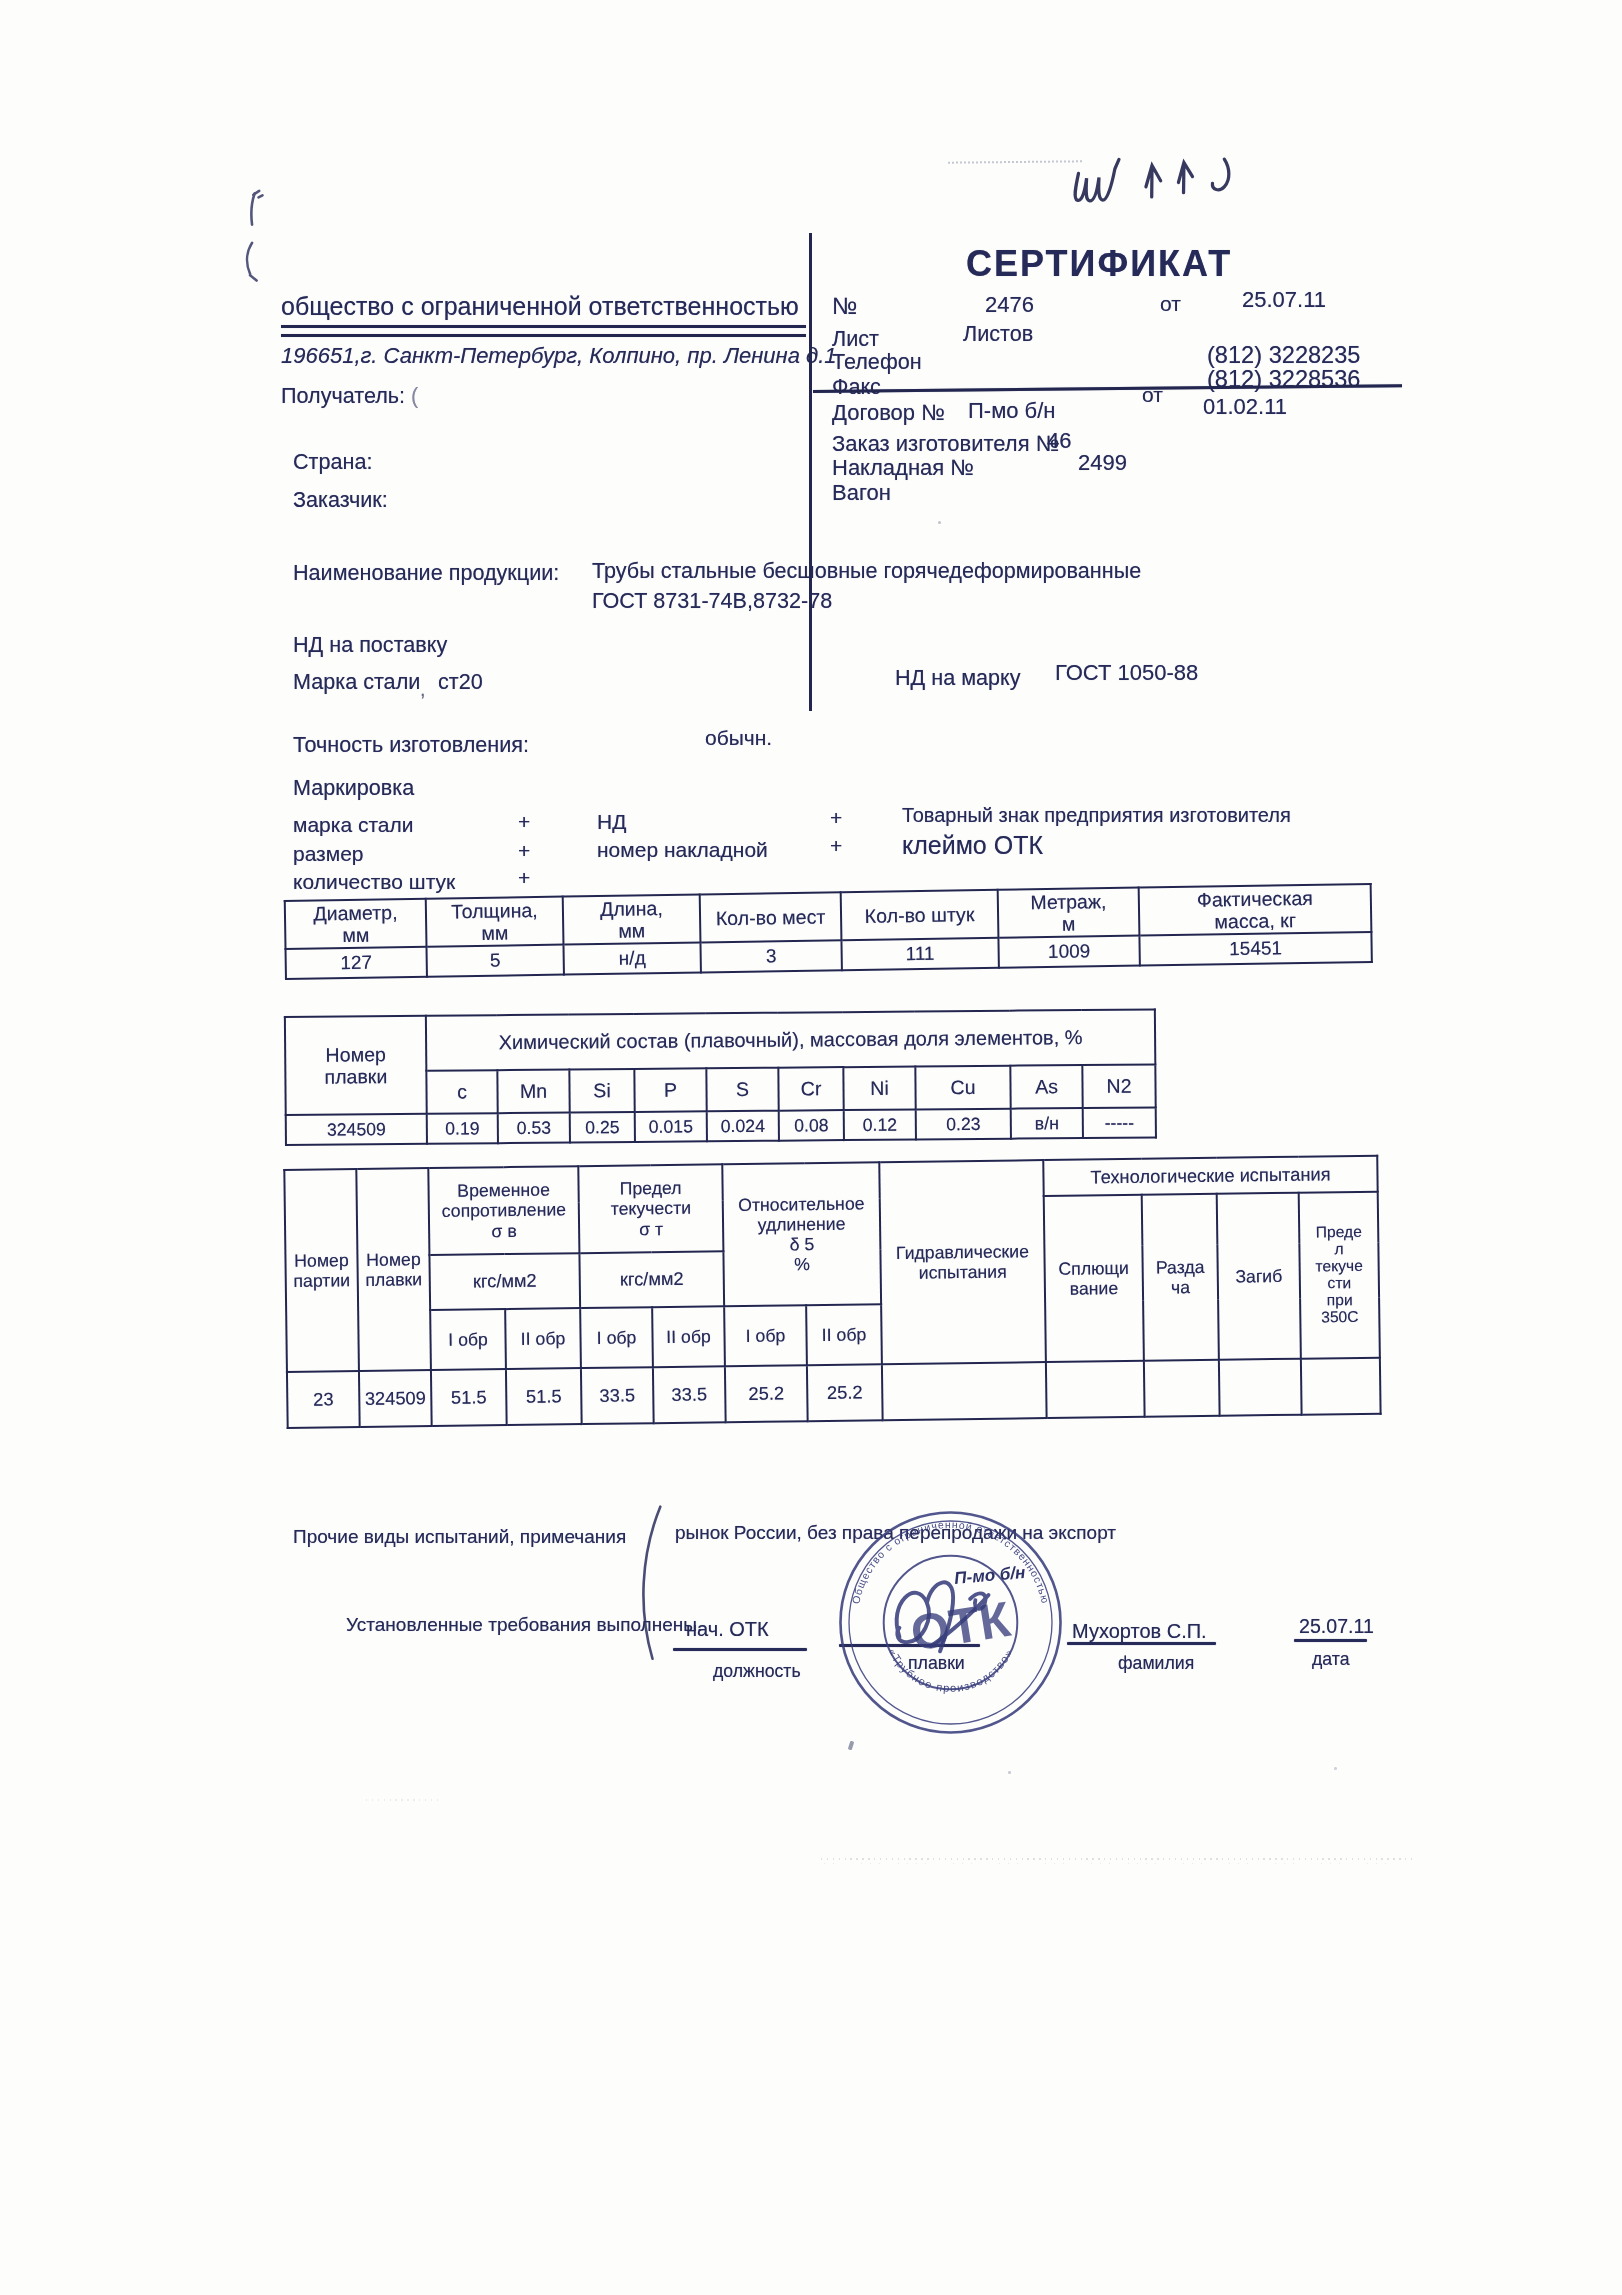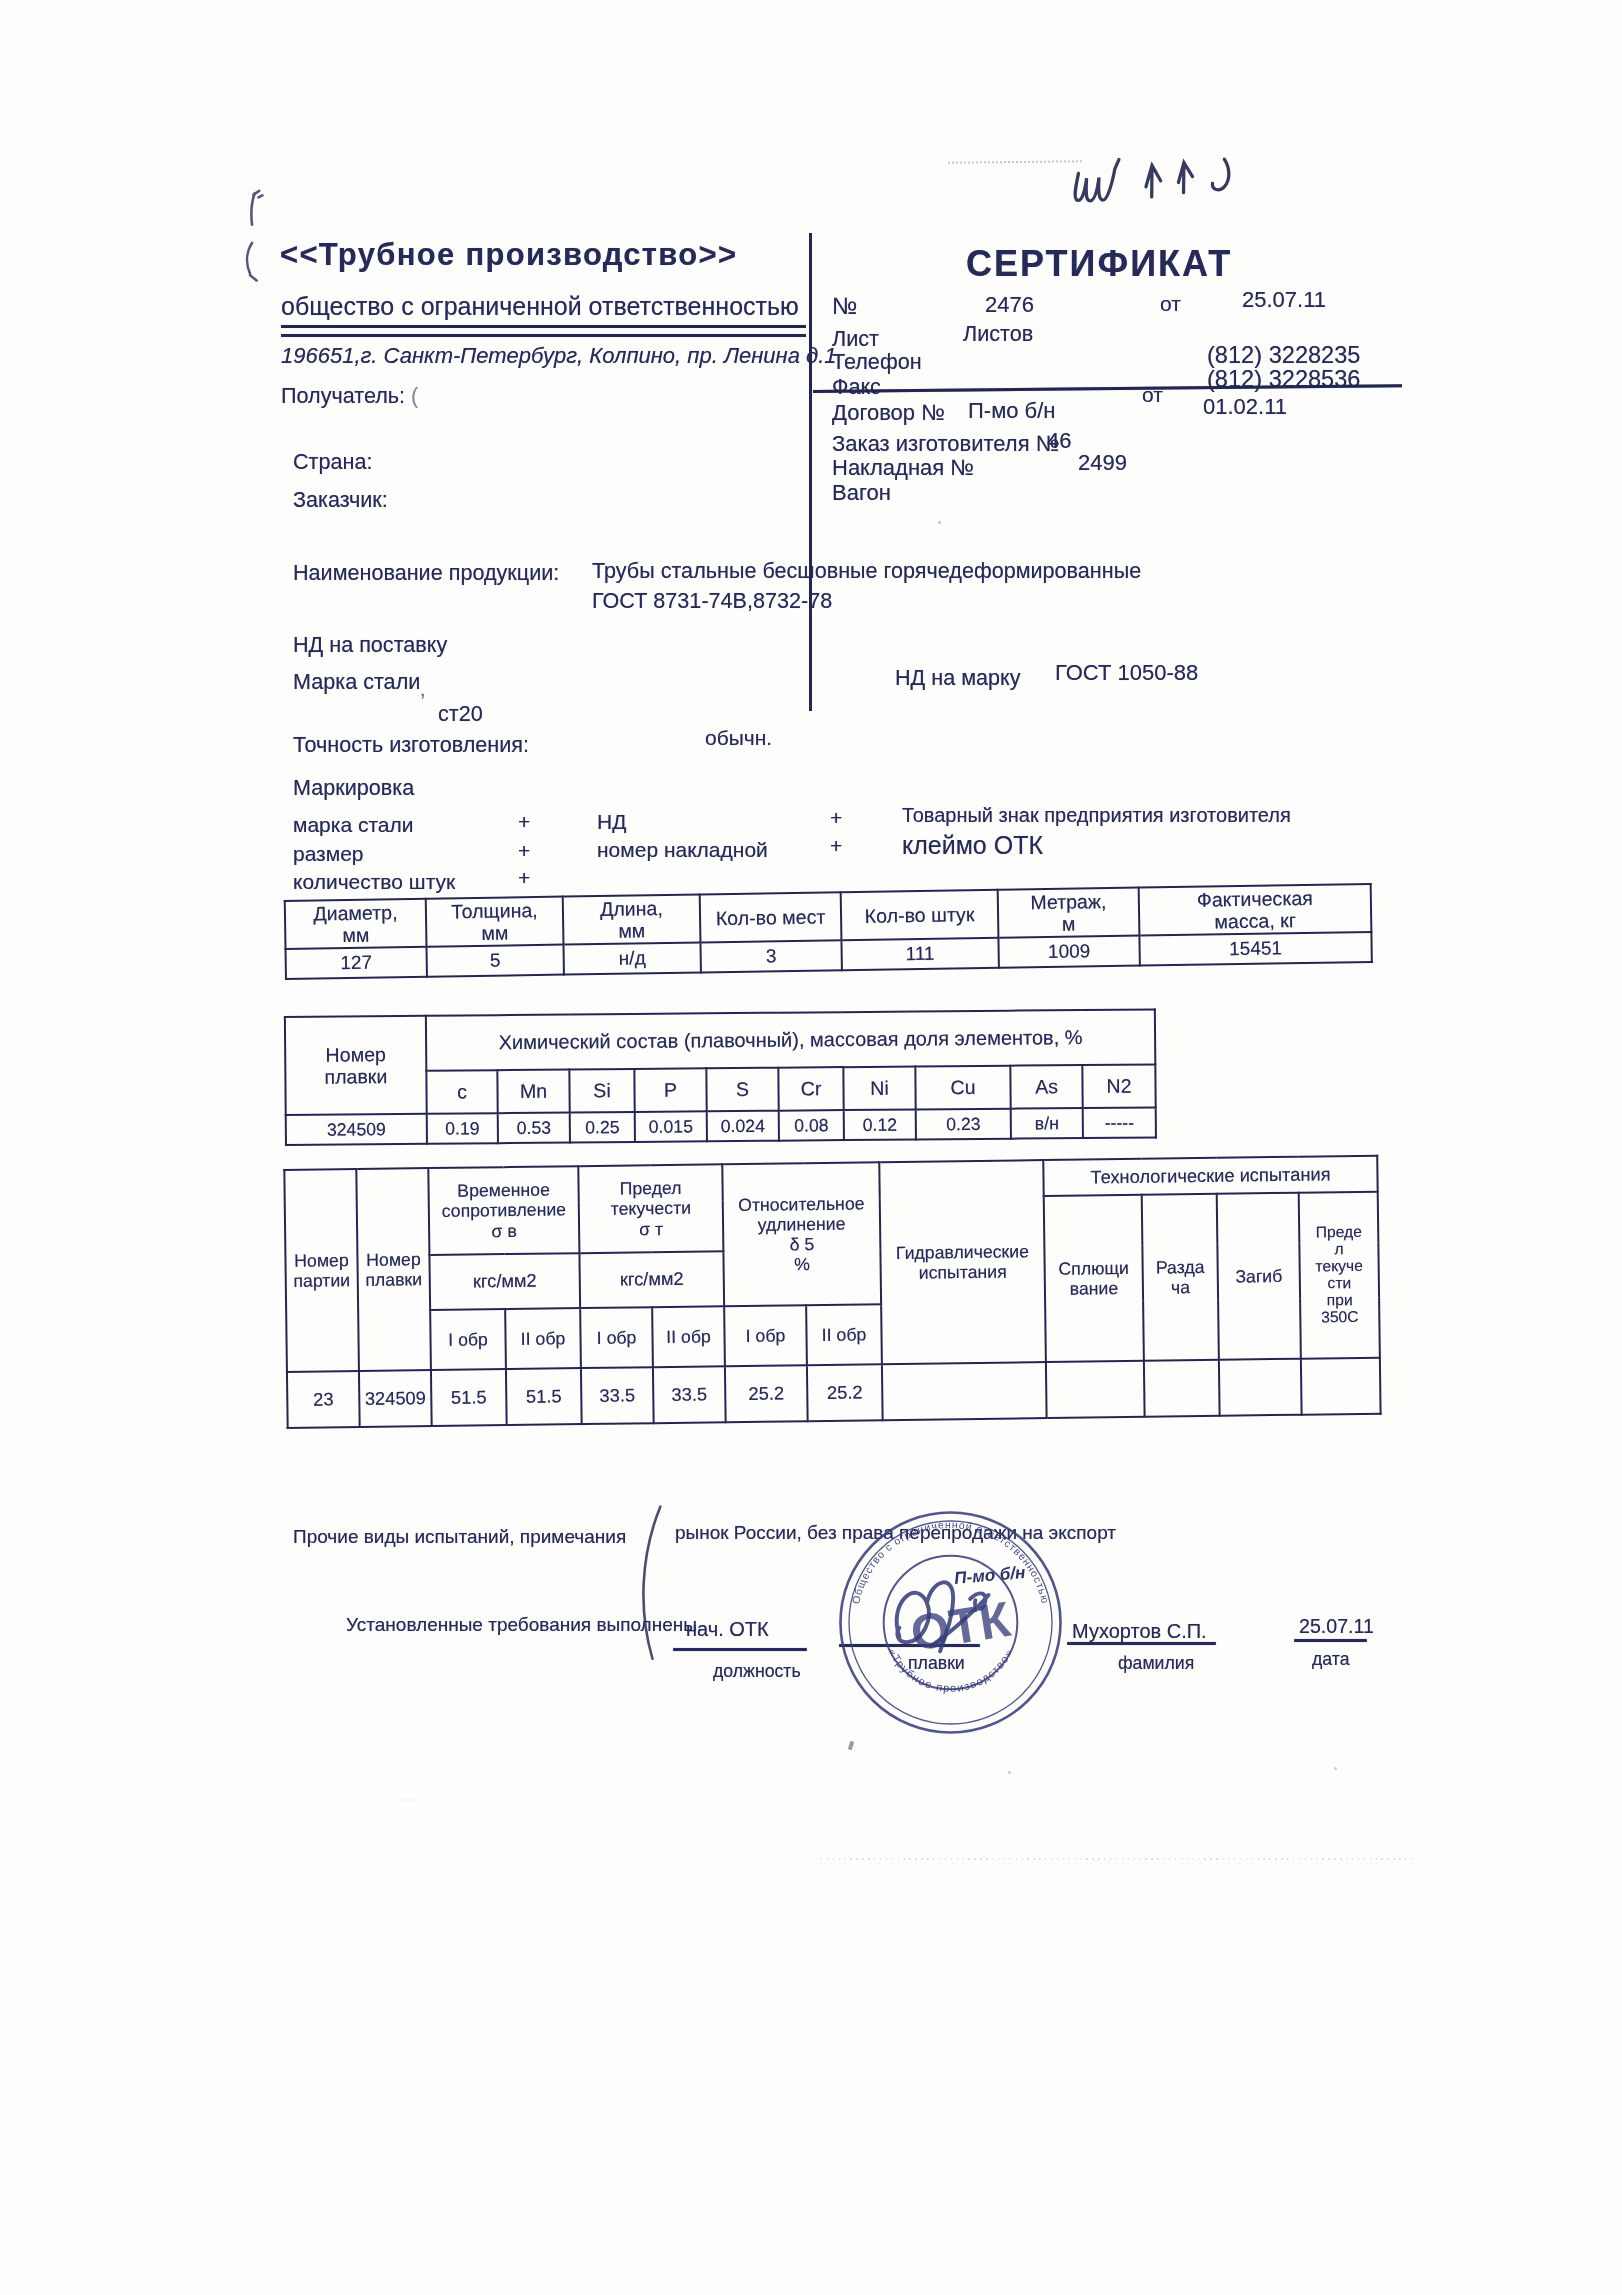--- a/index.html
+++ b/index.html
@@ -59,21 +59,20 @@
   <div class="faint-dash" style="left:948px;top:161px;width:134px;"></div>
   <svg class="abs" style="left:1067px;top:140px" width="196" height="72" viewBox="0 0 300 110">
     <g stroke="#22264e" stroke-width="5" fill="none" stroke-linecap="round" opacity=".9" transform="rotate(-3 150 55)">
       <path d="M 18,44 C 12,66 8,82 14,85 C 22,88 27,68 30,52 C 28,70 26,86 33,87 C 41,88 46,68 49,52 C 47,70 46,86 53,87 C 60,88 68,64 74,40 L 81,26"></path>
       <path d="M 120,70 L 131,38 L 143,62 M 131,38 L 128,86"></path>
       <path d="M 170,66 L 180,36 L 192,58 M 180,36 L 177,82"></path>
       <path d="M 242,34 C 250,48 250,66 240,76 C 232,84 220,80 222,70"></path>
     </g>
   </svg>
 
-  <div class="abs ink b" style="left:280px;top:237px;font-size:31px;letter-spacing:1.3px;">&lt;&lt;Трубное производство&gt;&gt;</div>
   <div class="abs ink" style="left:281px;top:292px;font-size:25px;">общество с ограниченной ответственностью</div>
   <div class="hl" style="left:281px;top:325px;width:525px;"></div>
   <div class="hl" style="left:281px;top:334px;width:525px;"></div>
   <div class="abs ink it" style="left:281px;top:343px;font-size:22px;">196651,г. Санкт-Петербург, Колпино, пр. Ленина д.1</div>
   <div class="abs ink" style="left:281px;top:383px;font-size:21.6px;">
     <span>Получатель:</span>
     <span style="opacity:.55">(</span>
   </div>
 
   <div class="abs" style="left:809px;top:233px;width:2.6px;height:478px;background:var(--bord);"></div>
@@ -109,21 +108,21 @@
   <div class="abs ink" style="left:293px;top:487px;font-size:21.6px;">Заказчик:</div>
 
   <div class="abs ink" style="left:293px;top:560px;font-size:21.6px;">Наименование продукции:</div>
   <div class="abs ink" style="left:592px;top:558px;font-size:21.6px;">Трубы стальные бесшовные горячедеформированные</div>
   <div class="abs ink" style="left:592px;top:588px;font-size:21.6px;">ГОСТ 8731-74В,8732-78</div>
 
   <div class="abs ink" style="left:293px;top:632px;font-size:21.6px;">НД на поставку</div>
 
   <div class="abs ink" style="left:293px;top:669px;font-size:21.6px;">Марка стали</div>
   <div class="abs ink" style="left:420px;top:678px;font-size:19.6px;opacity:.7;">,</div>
-  <div class="abs ink" style="left:438px;top:669px;font-size:21.6px;margin-top:32px;">ст20</div>
+  <div class="abs ink" style="left:438px;top:669px;font-size:21.6px;">ст20</div>
   <div class="abs ink" style="left:895px;top:665px;font-size:21.6px;">НД на марку</div>
   <div class="abs ink" style="left:1055px;top:660px;font-size:22px;">ГОСТ  1050-88</div>
 
   <div class="abs ink" style="left:293px;top:732px;font-size:21.6px;">Точность изготовления:</div>
   <div class="abs ink" style="left:705px;top:726px;font-size:21px;">обычн.</div>
 
   <div class="abs ink" style="left:293px;top:775px;font-size:21.6px;">Маркировка</div>
 
   <div class="abs ink" style="left:293px;top:813px;font-size:21px;">марка стали</div>
   <div class="abs ink" style="left:518px;top:810px;font-size:21px;">+</div>

